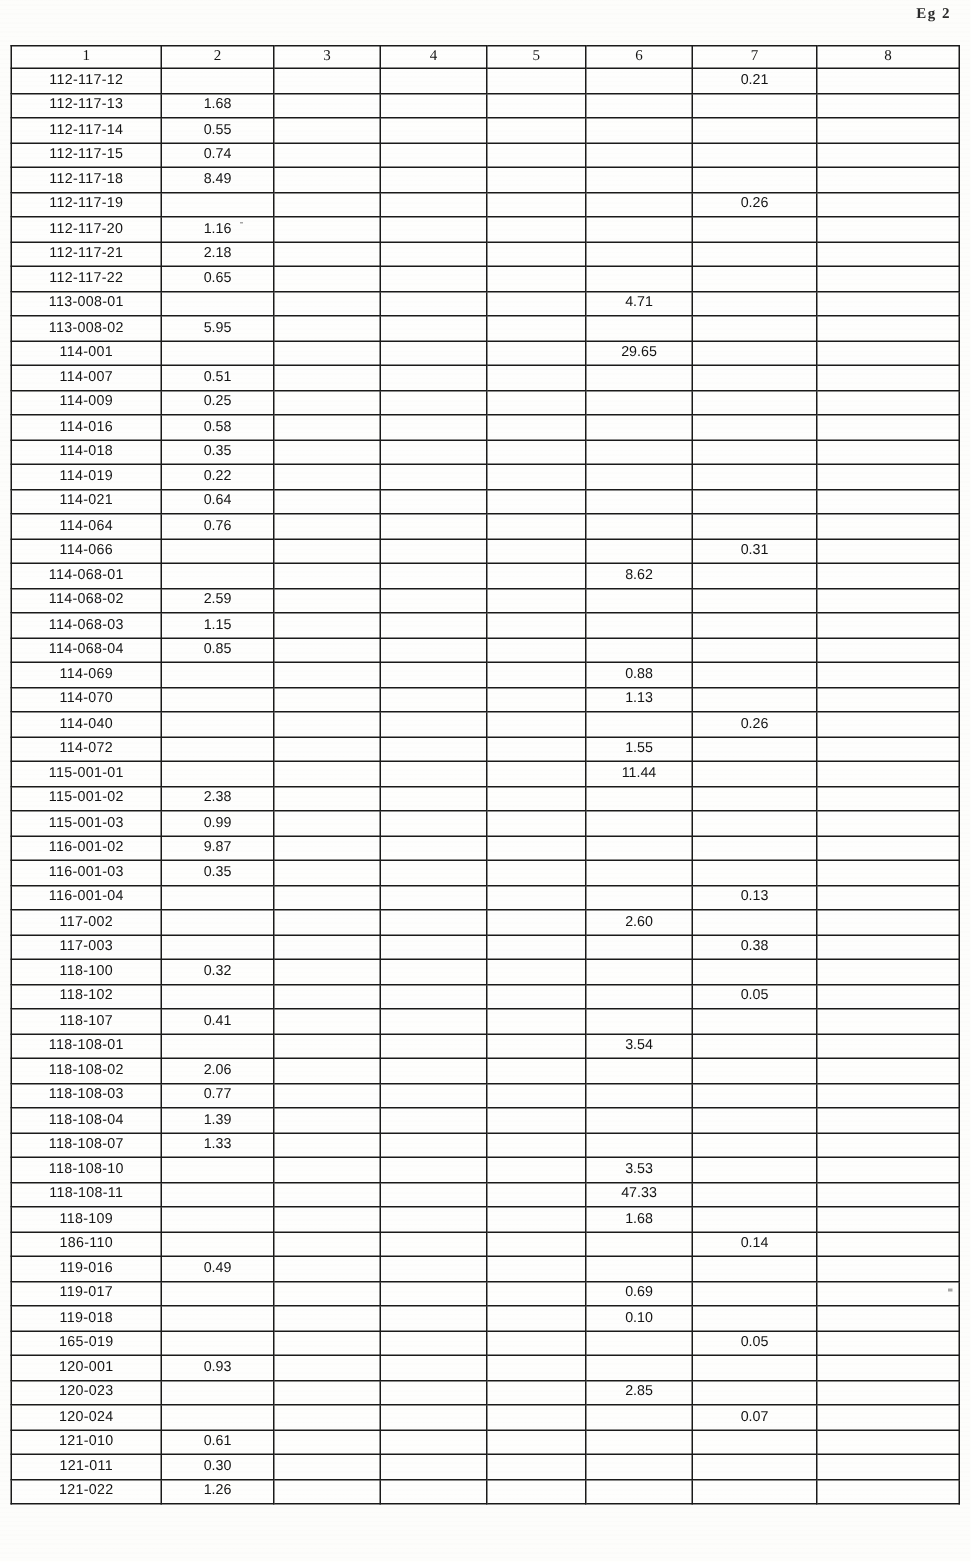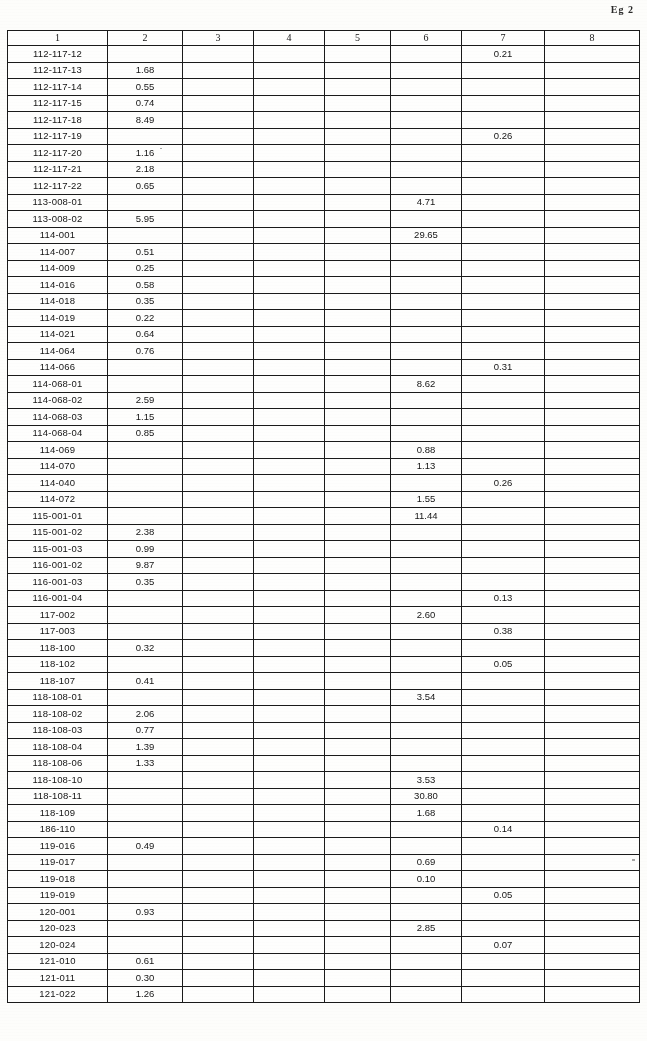--- a/index.html
+++ b/index.html
@@ -563,21 +563,21 @@
             <td class="label">118-108-04</td>
             <td class="num">1.39</td>
             <td class="num"></td>
             <td class="num"></td>
             <td class="num"></td>
             <td class="num"></td>
             <td class="num"></td>
             <td class="num"></td>
           </tr>
           <tr>
-            <td class="label">118-108-06</td>
+            <td class="label">118-108-07</td>
             <td class="num">1.33</td>
             <td class="num"></td>
             <td class="num"></td>
             <td class="num"></td>
             <td class="num"></td>
             <td class="num"></td>
             <td class="num"></td>
           </tr>
           <tr>
             <td class="label">118-108-10</td>
@@ -588,21 +588,21 @@
             <td class="num">3.53</td>
             <td class="num"></td>
             <td class="num"></td>
           </tr>
           <tr>
             <td class="label">118-108-11</td>
             <td class="num"></td>
             <td class="num"></td>
             <td class="num"></td>
             <td class="num"></td>
-            <td class="num">30.80</td>
+            <td class="num">47.33</td>
             <td class="num"></td>
             <td class="num"></td>
           </tr>
           <tr>
             <td class="label">118-109</td>
             <td class="num"></td>
             <td class="num"></td>
             <td class="num"></td>
             <td class="num"></td>
             <td class="num">1.68</td>
@@ -643,21 +643,21 @@
             <td class="label">119-018</td>
             <td class="num"></td>
             <td class="num"></td>
             <td class="num"></td>
             <td class="num"></td>
             <td class="num">0.10</td>
             <td class="num"></td>
             <td class="num"></td>
           </tr>
           <tr>
-            <td class="label">119-019</td>
+            <td class="label">165-019</td>
             <td class="num"></td>
             <td class="num"></td>
             <td class="num"></td>
             <td class="num"></td>
             <td class="num"></td>
             <td class="num">0.05</td>
             <td class="num"></td>
           </tr>
           <tr>
             <td class="label">120-001</td>

